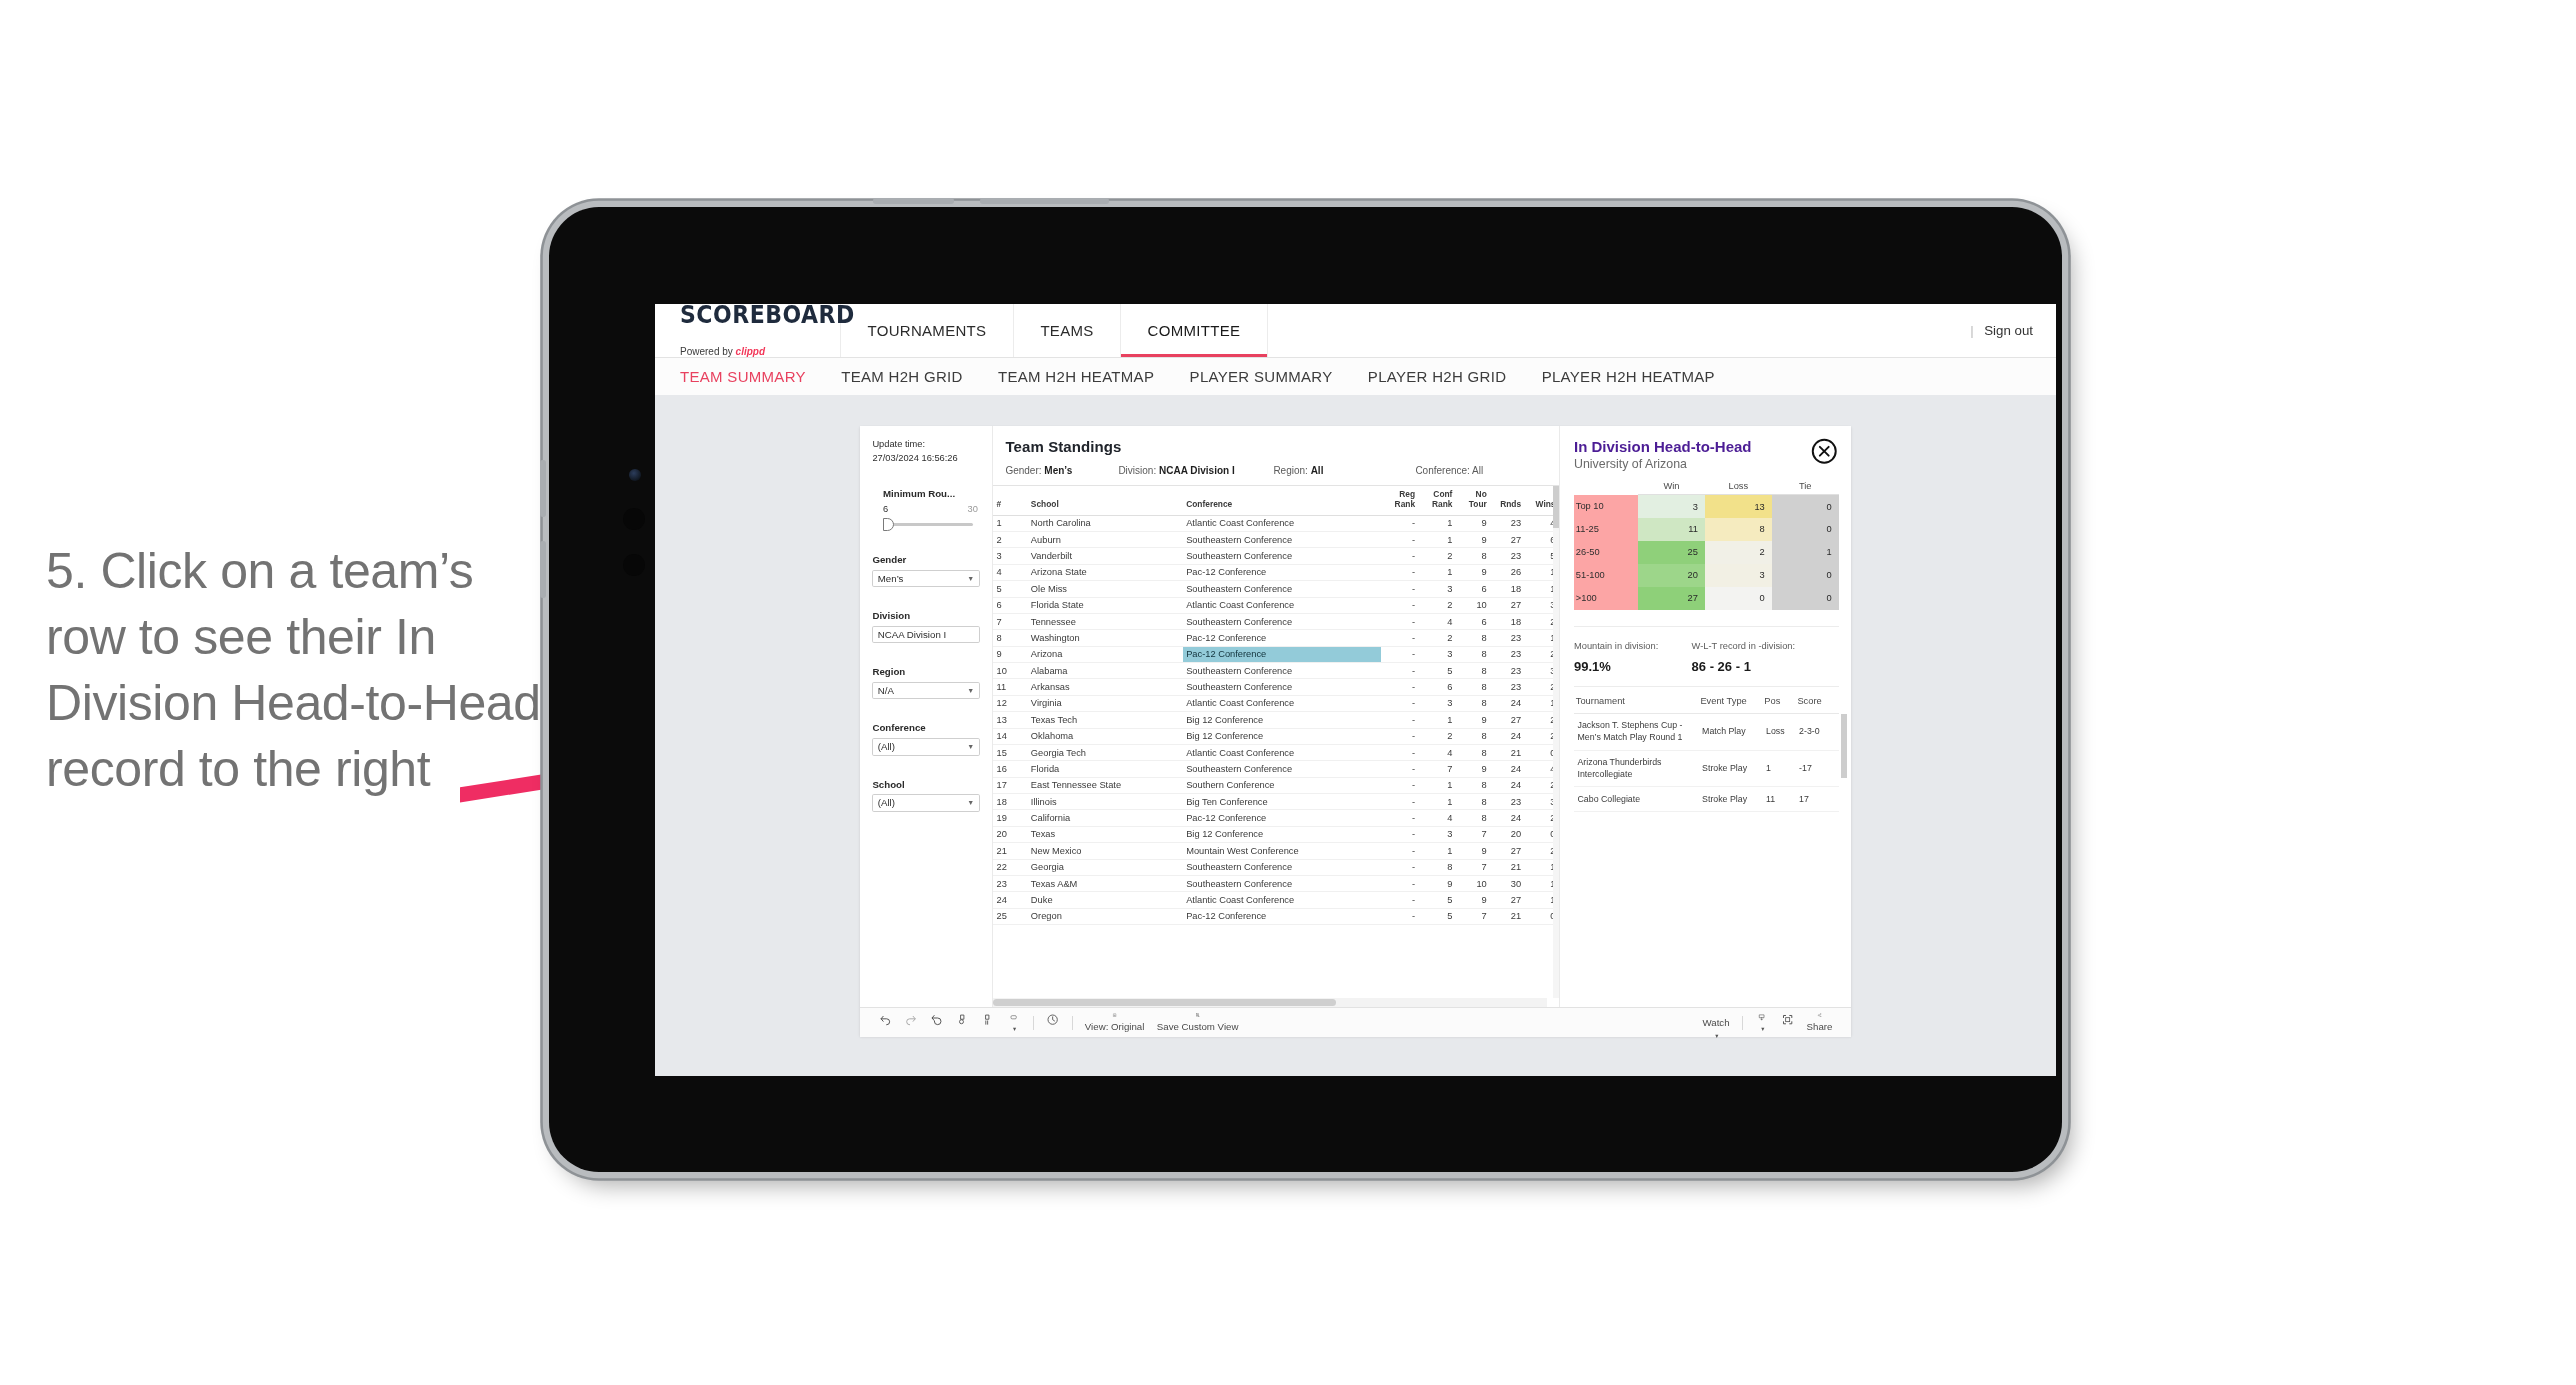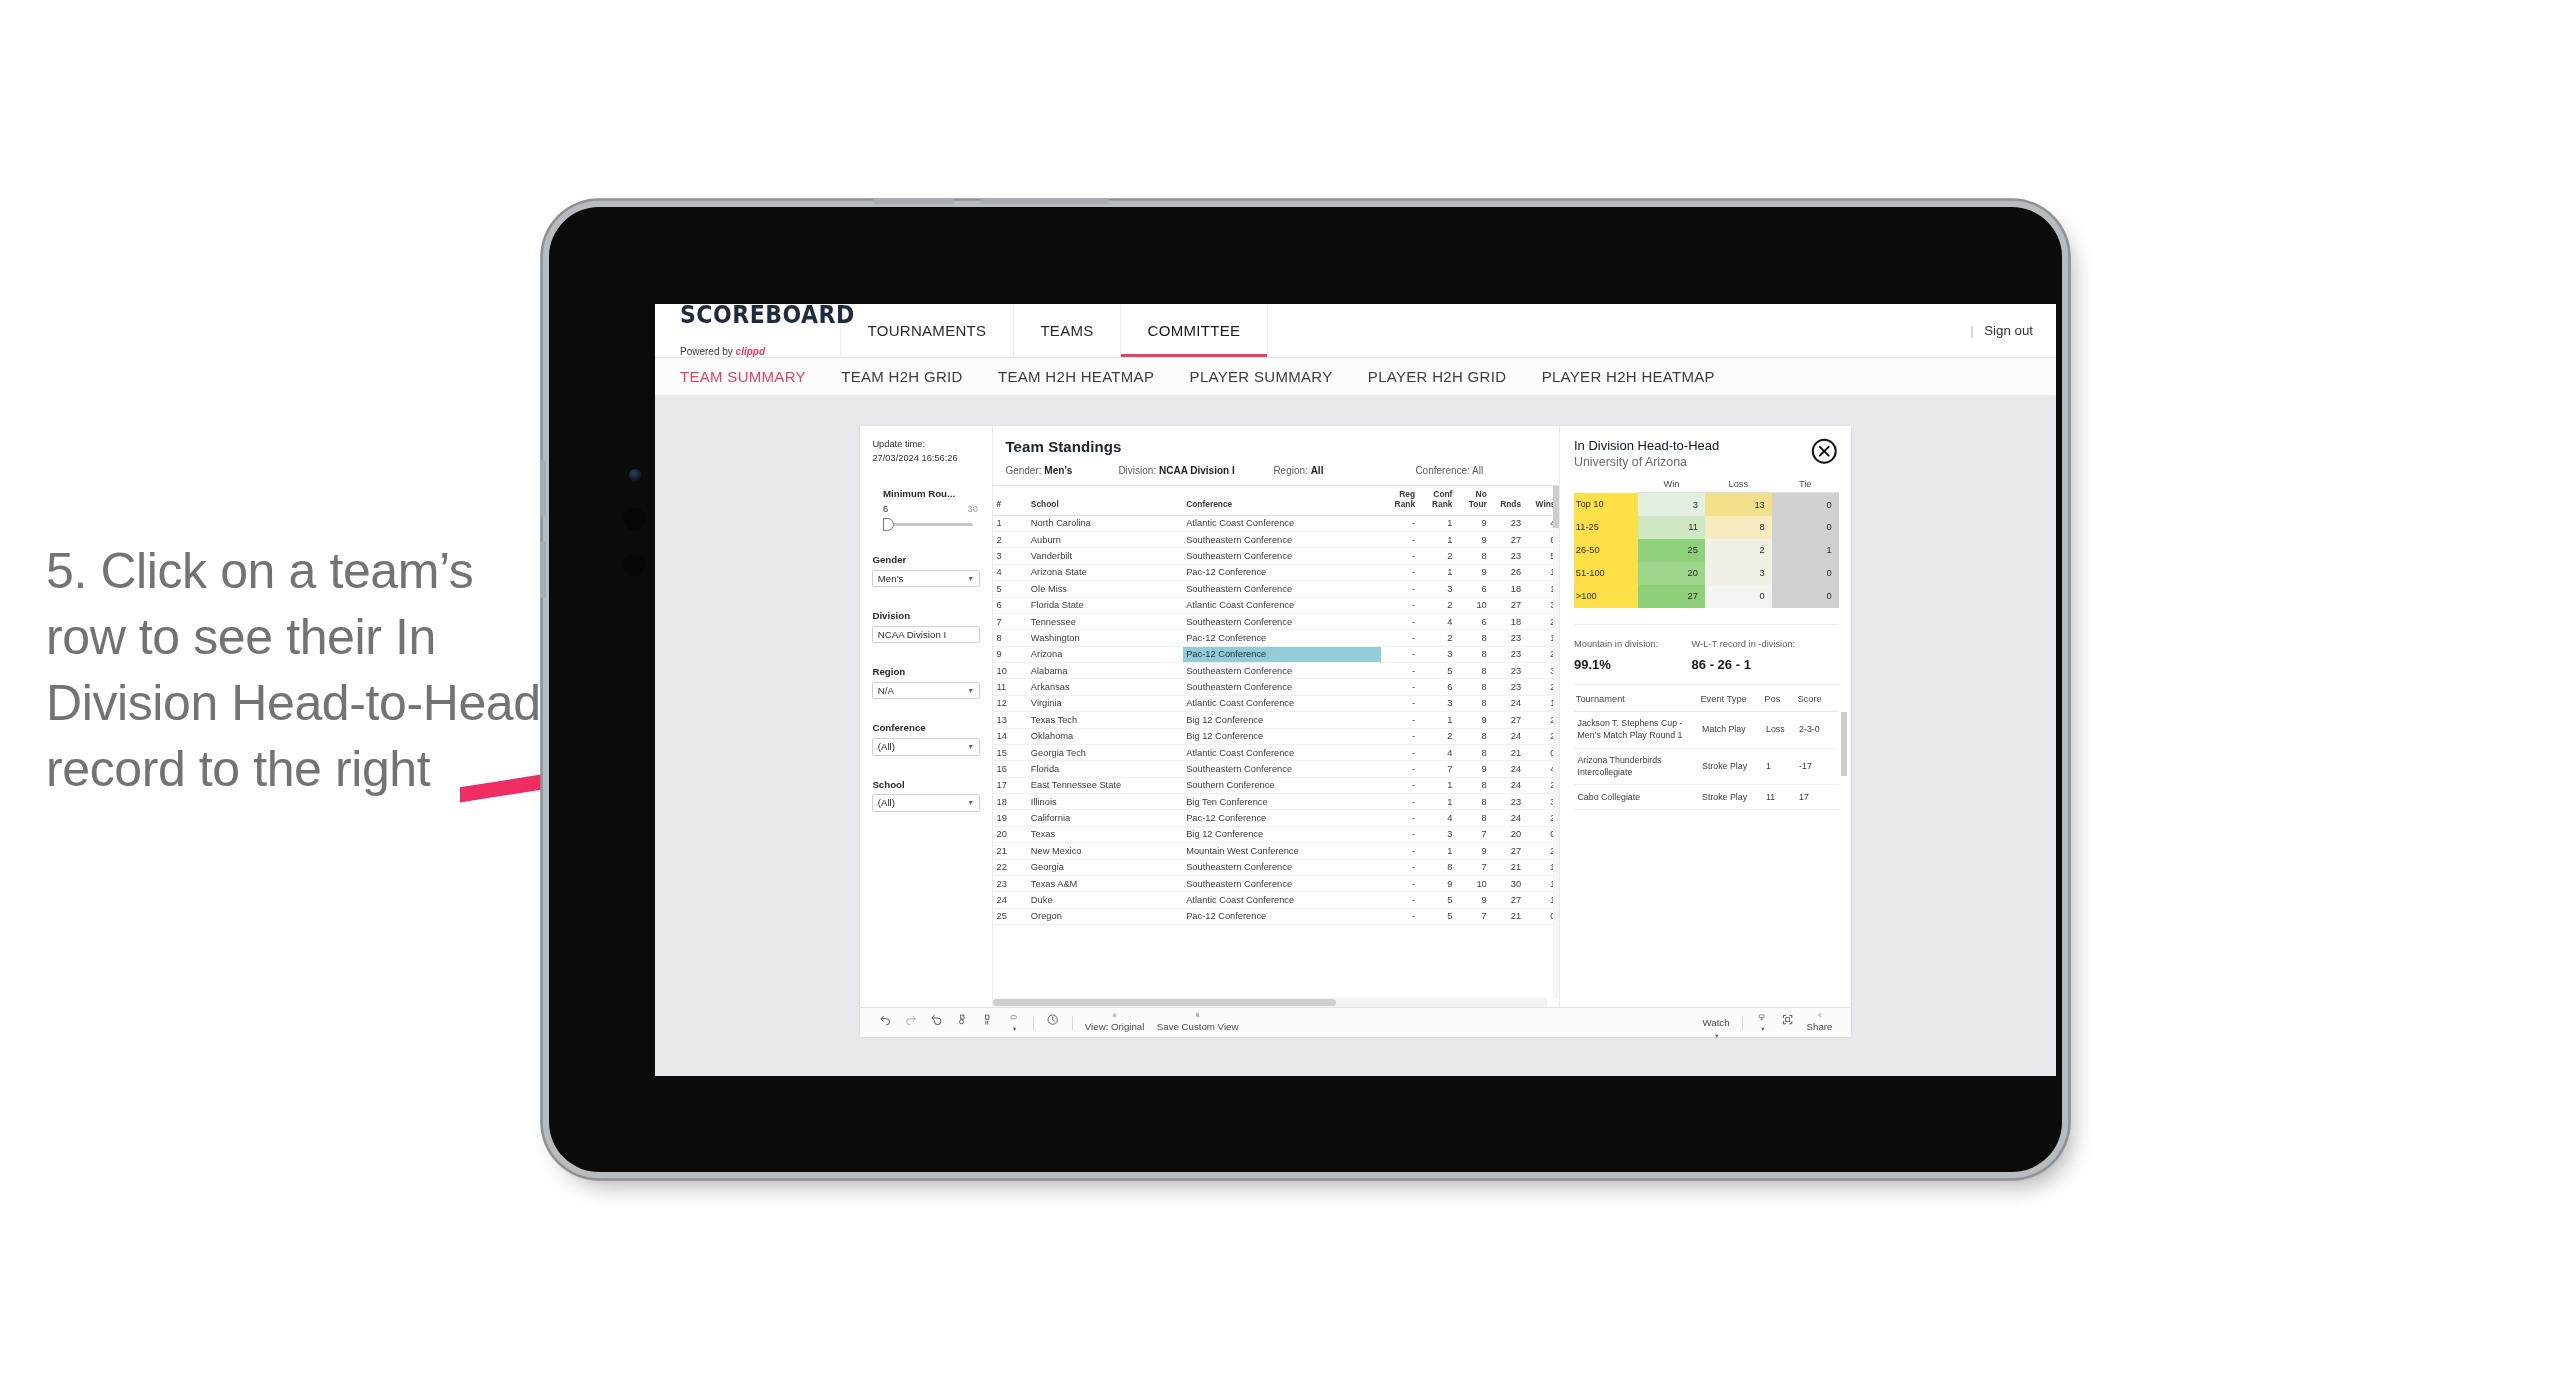--- a/index.html
+++ b/index.html
@@ -179,36 +179,36 @@
     position:absolute;right:0;top:0;width:6.2px;bottom:0;background:#f5f5f5;
   }
   #vscroll-table .thumb{position:absolute;left:0;top:0;width:6.2px;height:42px;background:#cdcdcd;}
 
   
   #h2h{
     width:292px;flex:0 0 292px;border-left:0.9px solid #eaeaea;background:#fff;
     padding:12.4px 12.4px 0 14px;box-sizing:border-box;position:relative;
     display:flex;flex-direction:column;
   }
-  #h2h-title{font-size:13px;font-weight:normal;color:#0f172a;}
+  #h2h-title{font-size:15px;font-weight:bold;color:#4c1d95;}
   #h2h-sub{font-size:12.4px;color:#6a6a6a;margin-top:1.8px;}
   #h2h-close{
     position:absolute;right:14px;top:12.4px;width:26.5px;height:26.5px;cursor:pointer;
   }
   .hm-table{width:100%;border-collapse:collapse;margin-top:8.8px;table-layout:fixed;}
   .hm-table th{
     font-size:9.3px;font-weight:normal;color:#4a4a4a;text-align:center;
     padding-bottom:3.5px;border-bottom:0.9px solid #e0e0e0;
   }
   .hm-table th.rowh{border-bottom:none;}
   .hm-table td{
     font-size:9.3px;color:#2a2a2a;text-align:right;
     padding:5.3px 7px;height:23px;box-sizing:border-box;
   }
-  .hm-table td.rowlabel{text-align:left;color:#2f2f2f;padding-left:1.8px;background:#fde047;}
+  .hm-table td.rowlabel{text-align:left;color:#2f2f2f;padding-left:1.8px;background:#fca5a5;}
   .hm-col-label{width:64px;}
 
   #h2h-stats{display:flex;margin-top:16px;padding-top:14px;border-top:0.9px solid #ececec;}
   .stat{flex:1;}
   .stat.s2{flex:1.25;}
   .stat .lab{font-size:9.3px;color:#5c5c5c;}
   .stat .val{font-size:13px;font-weight:bold;color:#1b1b1b;margin-top:8px;}
 
   #tourn-wrap{margin-top:12.4px;border-top:0.9px solid #ececec;flex:1;min-height:0;position:relative;}
   table.tourn{width:100%;border-collapse:collapse;table-layout:fixed;}

